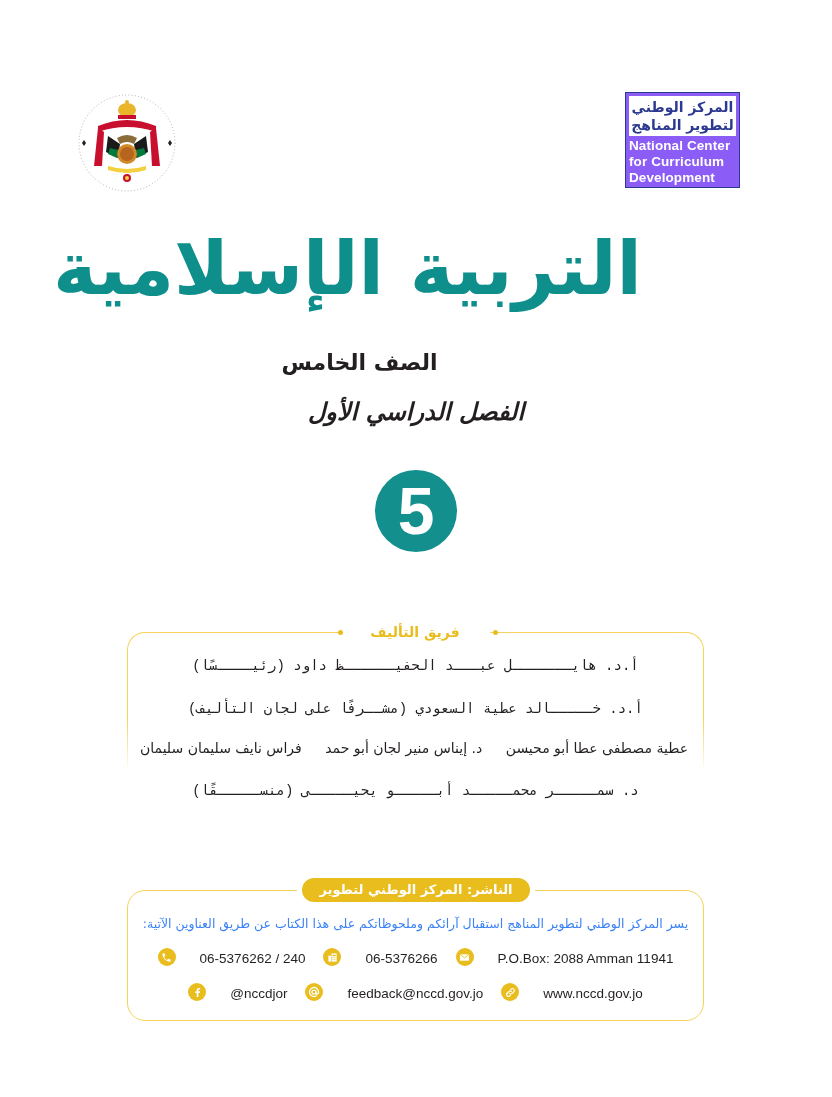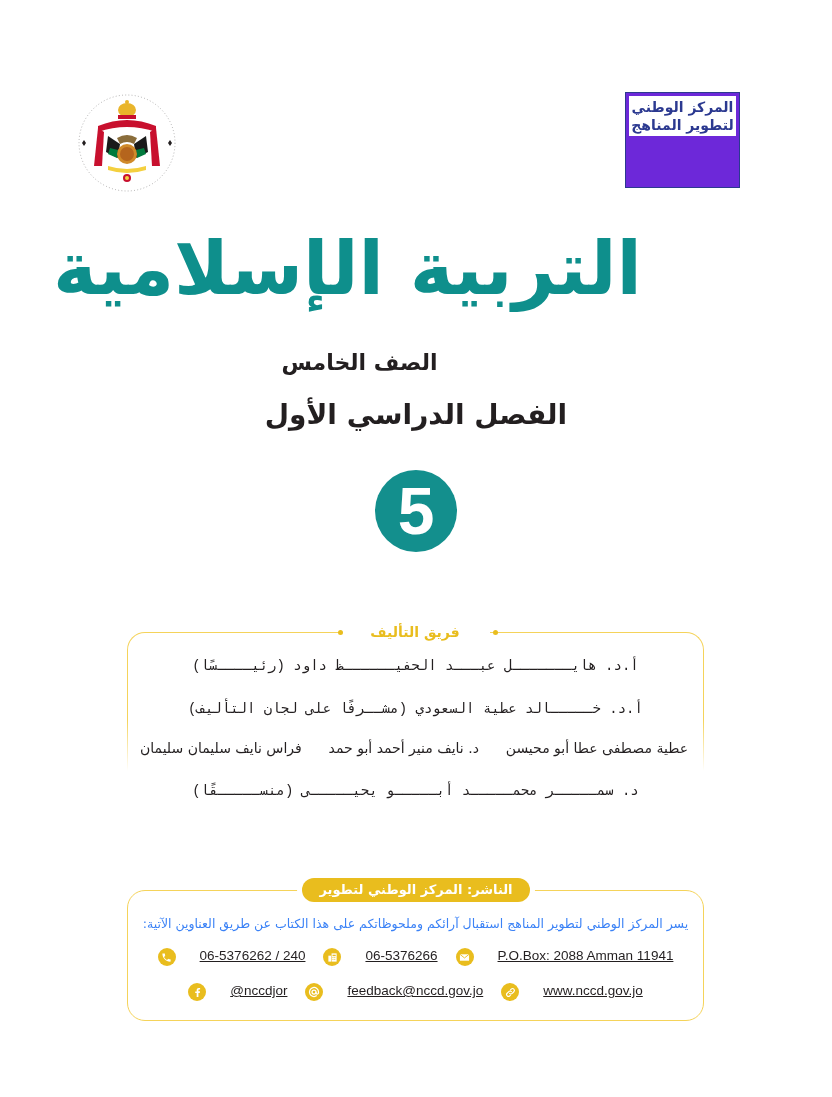--- a/index.html
+++ b/index.html
@@ -4,21 +4,21 @@
 <style>
   html, body { margin: 0; padding: 0; }
   body {
     width: 832px; height: 1097px; background: #ffffff; position: relative; overflow: hidden;
     font-family: "DejaVu Sans", sans-serif; color: #231f20;
   }
   .abs { position: absolute; }
 
   
   .nccd-logo {
-    left: 625px; top: 92px; width: 115px; height: 96px; background: #6d28d9;
+    left: 625px; top: 92px; width: 115px; height: 96px; background: #8b5cf6;
     border: 1px solid #2b3990; box-sizing: border-box;
   }
   .nccd-ar {
     position: absolute; left: 3px; top: 3px; width: 107px; height: 40px; background: #fff;
     text-align: center; color: #2b3990; font-weight: bold; font-size: 14px; line-height: 18px;
     font-family: "DejaVu Sans", sans-serif; direction: rtl; padding-top: 2px; box-sizing: border-box;
   }
   .nccd-en {
     position: absolute; left: 0; top: 45px; width: 113px; color: #fff;
     font-family: "Liberation Sans", sans-serif; font-weight: bold; font-size: 13.5px; line-height: 16px;
@@ -33,21 +33,21 @@
     left: 0; top: 218px; width: 695px; text-align: center; direction: rtl;
     color: #0e8f8c; font-weight: bold; font-size: 74px; line-height: 100px;
     font-family: "DejaVu Sans", sans-serif; letter-spacing: -1px;
   }
   .grade {
     left: 0; top: 350px; width: 719px; text-align: center; direction: rtl;
     font-weight: bold; font-size: 22px; color: #231f20;
   }
   .semester {
     left: 0; top: 398px; width: 832px; text-align: center; direction: rtl;
-    font-weight: bold; font-size: 28px; color: #231f20;
+    font-weight: bold; font-size: 24px; color: #231f20; font-style: italic;
   }
   .grade-circle {
     left: 375px; top: 470px; width: 82px; height: 82px; border-radius: 50%;
     background: #138f8d; color: #fff; text-align: center; line-height: 82px;
     font-family: "Liberation Sans", sans-serif; font-weight: bold; font-size: 66px;
   }
 
   
   .authors-box {
     left: 127px; top: 632px; width: 577px; height: 140px;
@@ -88,33 +88,38 @@
     box-shadow: 0 0 0 5px #fff;
   }
   .pub-intro {
     left: 127px; top: 916px; width: 577px; text-align: center; direction: rtl;
     font-size: 12.5px; color: #3b82f6;
   }
   .contact-row {
     left: 127px; width: 577px; display: flex; justify-content: center; align-items: center;
     gap: 18px; font-family: "Liberation Sans", sans-serif; font-size: 13.5px; color: #231f20;
   }
-  .contact-item { display: flex; align-items: flex-start; gap: 24px; text-decoration: underline; }
+  .contact-item { display: flex; align-items: flex-end; gap: 24px; }
   .ci {
     width: 18px; height: 18px; border-radius: 50%; background: #e9bd1e;
     display: inline-flex; align-items: center; justify-content: center;
   }
 </style>
 </head>
 <body>
 
 <div class="abs nccd-logo">
   <div class="nccd-ar">
     <div>المركز الوطني</div>
     <div>لتطوير المناهج</div>
+  </div>
+  <div class="nccd-en">
+    <div>National Center</div>
+    <div>for Curriculum</div>
+    <div>Development</div>
   </div>
 </div>
 
 <div class="abs emblem">
   <svg width="110" height="110" viewBox="0 0 110 110">
 
     <path d="M10 55 l2 -3 l2 3 l-2 3z M96 55 l2 -3 l2 3 l-2 3z" fill="#231f20"></path>
     <circle cx="55" cy="55" r="48" fill="none" stroke="#231f20" stroke-width="0.6" stroke-dasharray="1 2.2" opacity="0.55"></circle>
 
     <ellipse cx="55" cy="22" rx="9" ry="7" fill="#e9b52b"></ellipse>
@@ -151,21 +156,21 @@
 <div class="abs authors-fade"></div>
 <div class="abs authors-label-bg"></div>
 <div class="abs dot" style="left:338px; top:630px;"></div>
 <div class="abs dot" style="left:493px; top:630px;"></div>
 <div class="abs authors-label">فريق التأليف</div>
 
 <div class="abs author-line" style="top:657px;">أ.د. هايـــــــل عبـــد الحفيــــــظ داود (رئيــــسًا)</div>
 <div class="abs author-line" style="top:700px;">أ.د. خـــــالد عطية السعودي (مشــرفًا على لجان التأليف)</div>
 <div class="abs author-row3">
   <span>عطية مصطفى عطا أبو محيسن</span>
-  <span>د. نايف منير أحمد أبو حمد</span>
+  <span>د. إيناس منير لجان أبو حمد</span>
   <span>فراس نايف سليمان سليمان</span>
 </div>
 <div class="abs author-line" style="top:782px;">د. سمـــــر محمـــــد أبـــــو يحيـــــى (منســـــقًا)</div>
 
 <div class="abs pub-box"></div>
 <div class="abs pub-pill">الناشر: المركز الوطني لتطوير المناهج</div>
 <div class="abs pub-intro">يسر المركز الوطني لتطوير المناهج استقبال آرائكم وملحوظاتكم على هذا الكتاب عن طريق العناوين الآتية:</div>
 
 <div class="abs contact-row" style="top:948px;">
   <div class="contact-item">

